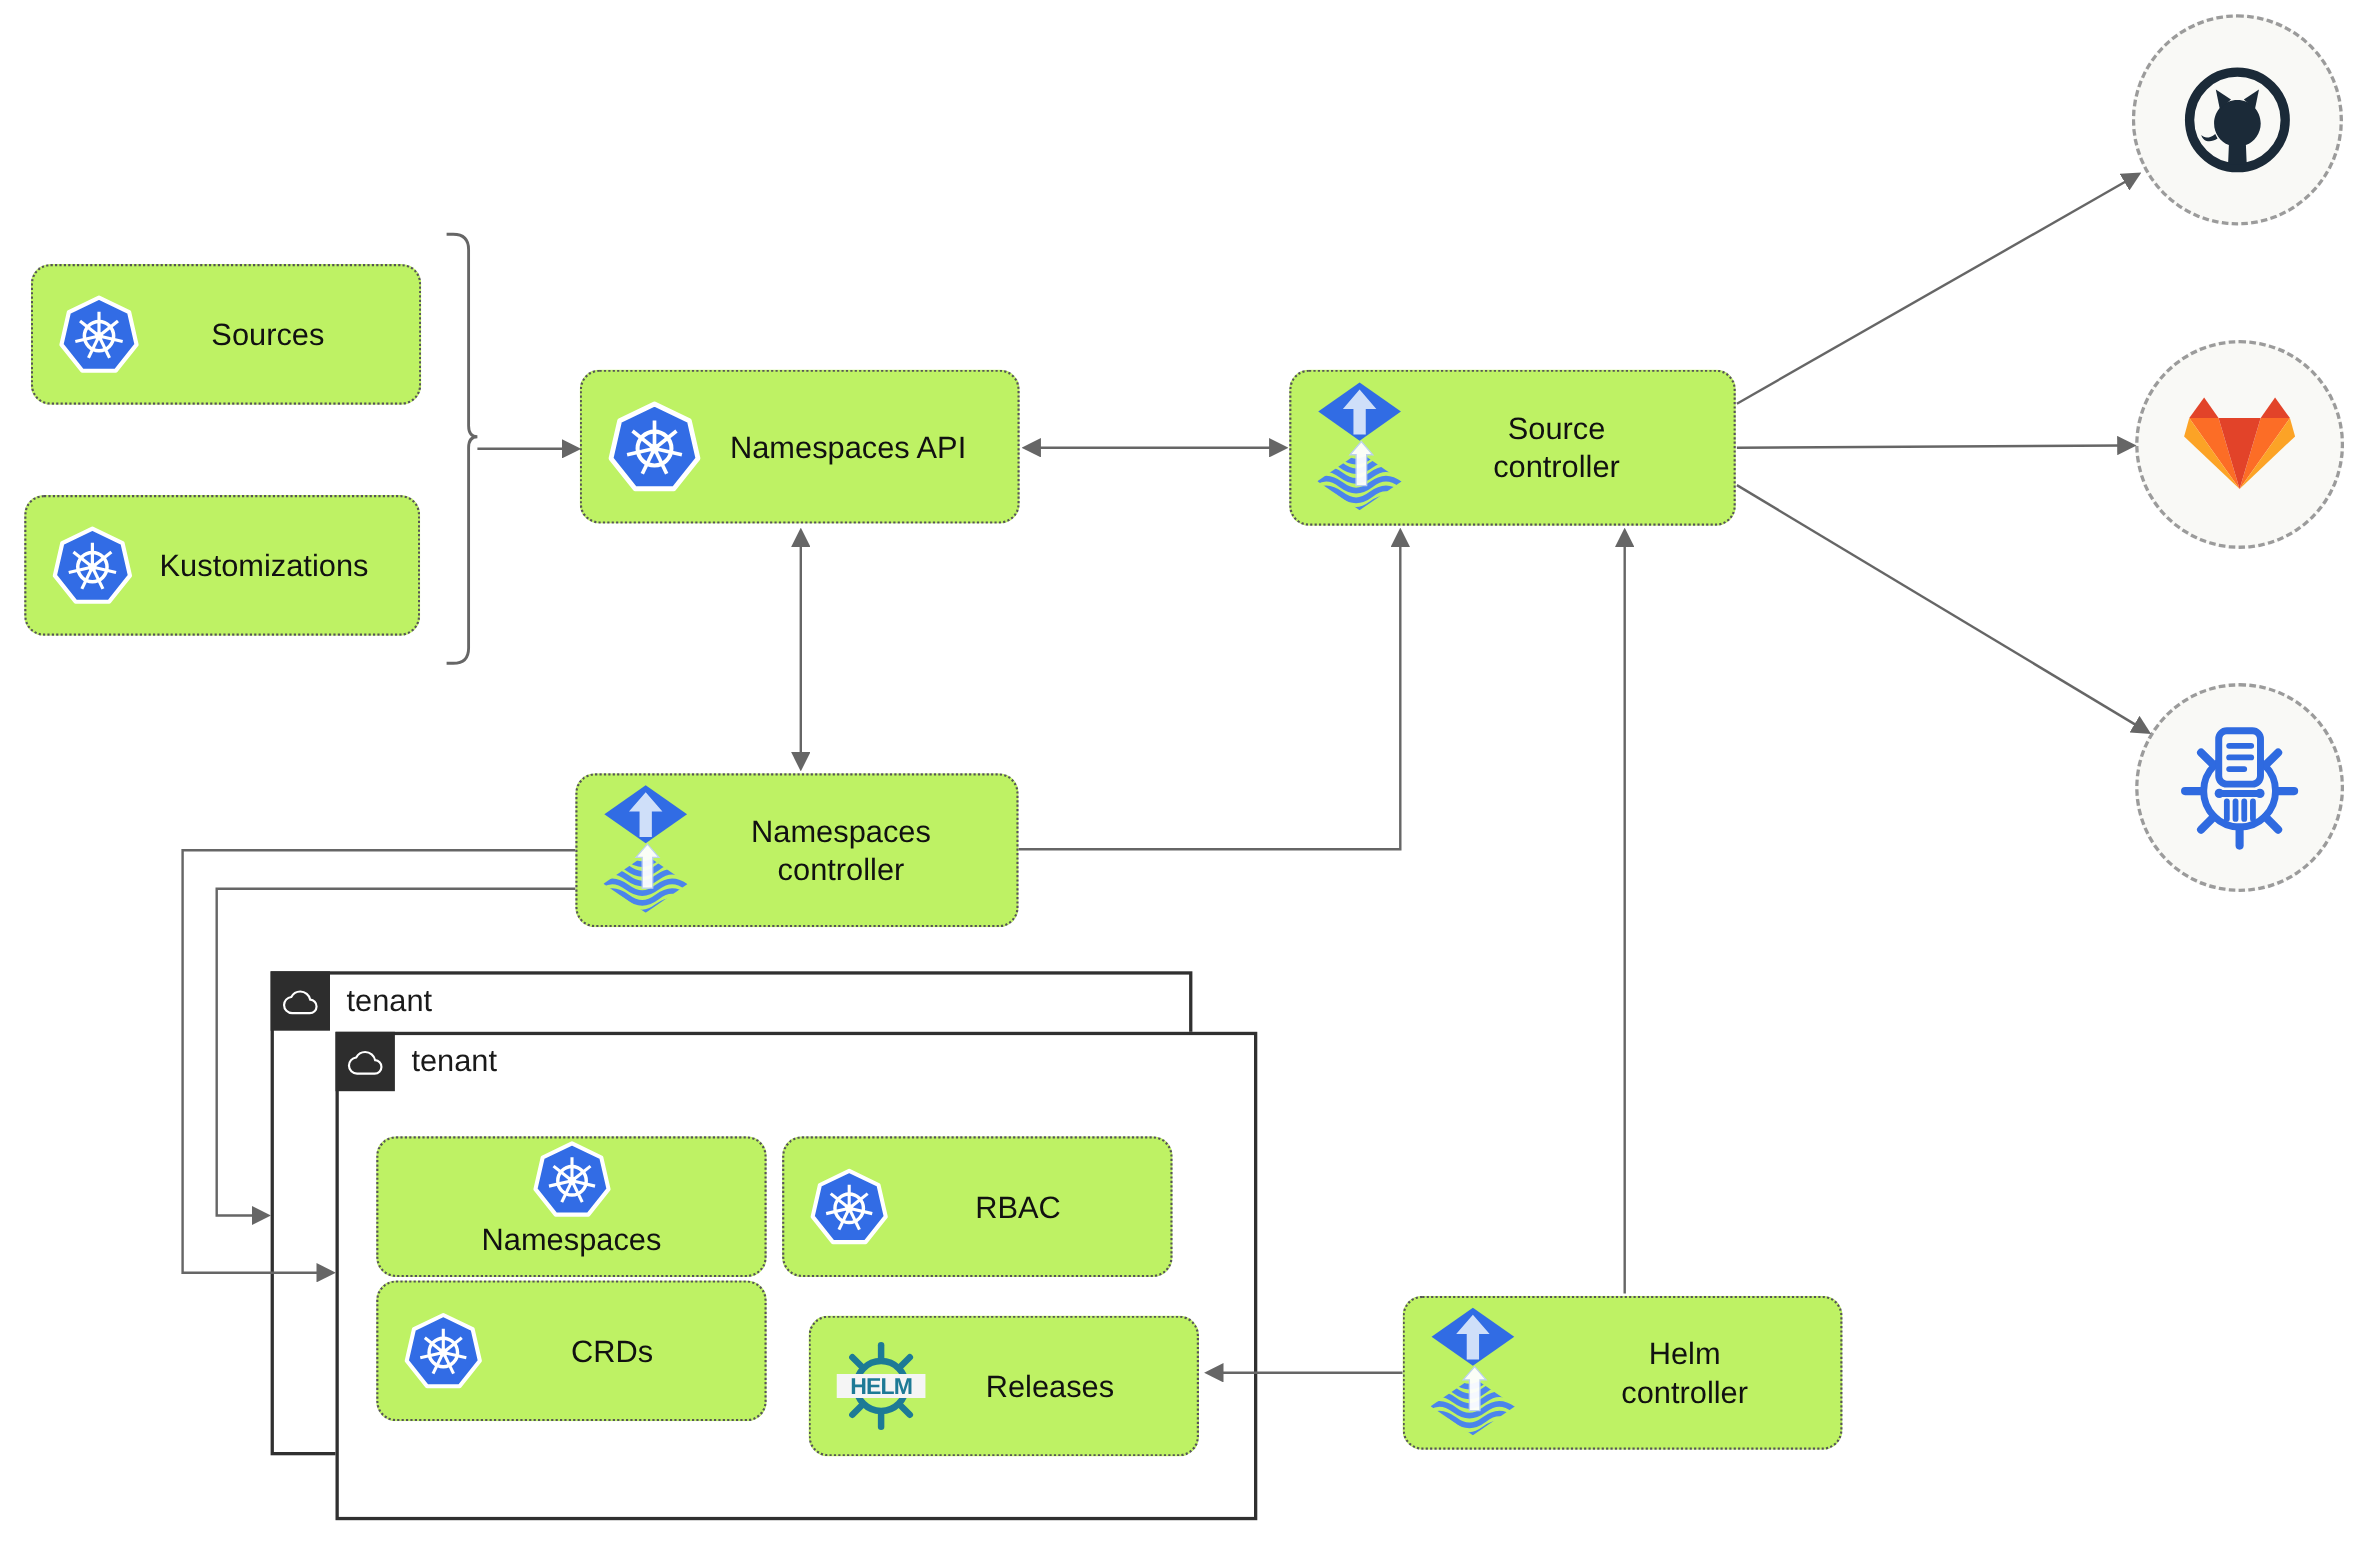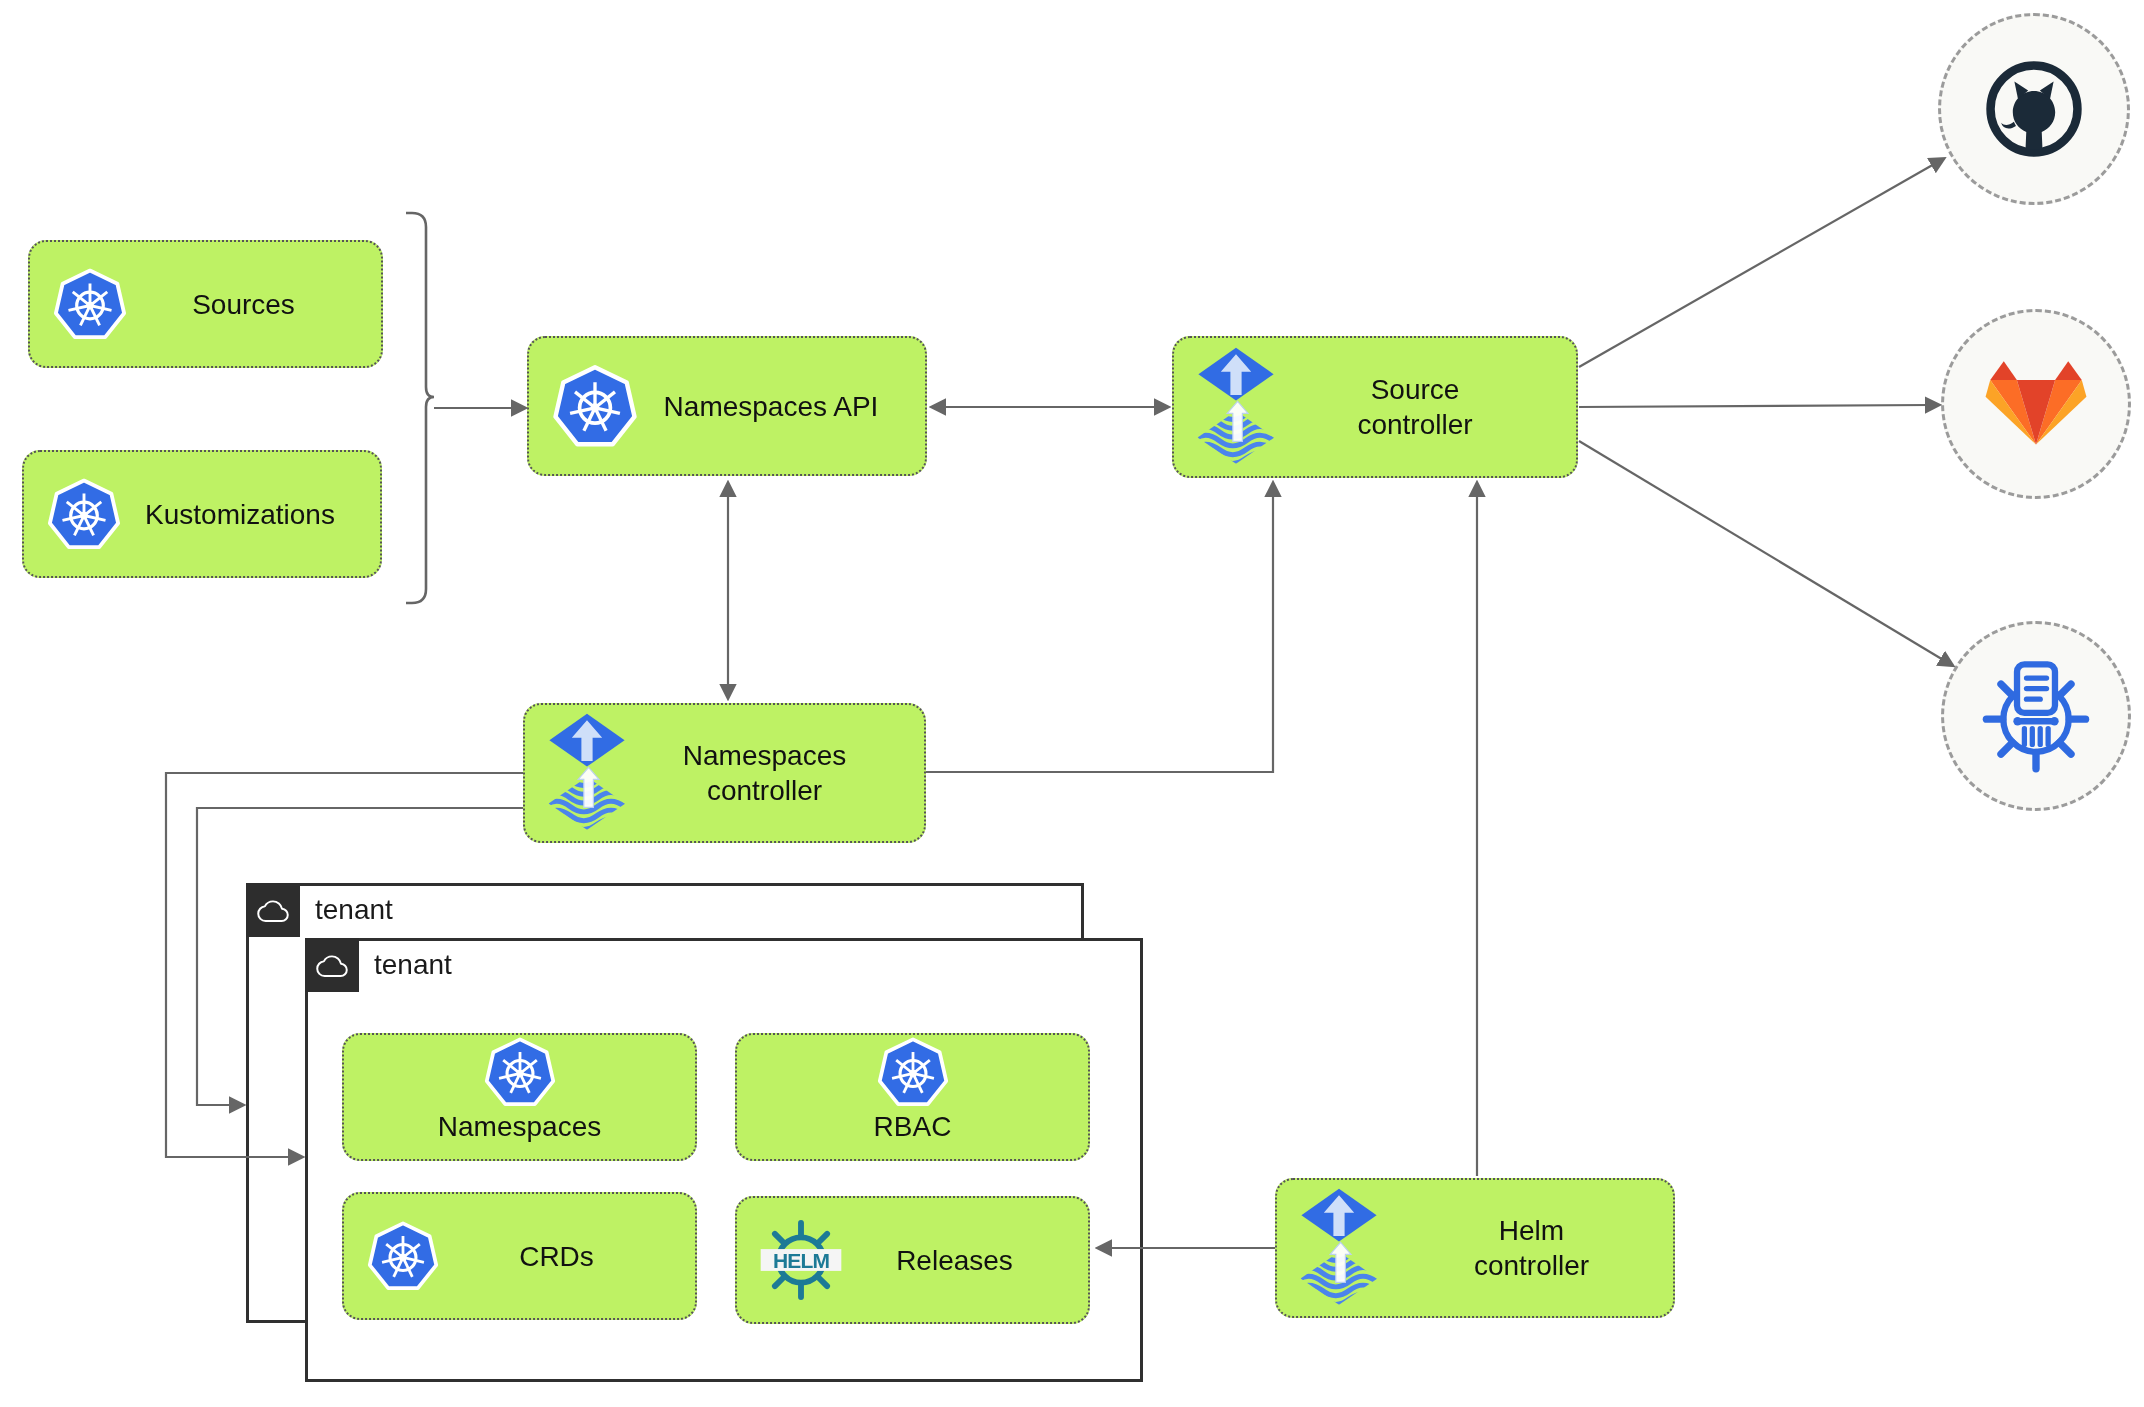--- a/index.html
+++ b/index.html
@@ -222,32 +222,32 @@
     <span class="ic">
       <svg width="74" height="74">
           <use href="#sym-k8s"></use>
         </svg>
       </span>
     <span class="lblwrap">
         <span class="lbl">Namespaces</span>
       </span>
   </div>
 
-  <div class="node" style="left:735px;top:1033px;width:355px;height:128px;flex-direction:column;">
+  <div class="node" style="left:711px;top:1033px;width:355px;height:128px;">
     <span class="ic">
       <svg width="74" height="74">
           <use href="#sym-k8s"></use>
         </svg>
       </span>
     <span class="lblwrap">
         <span class="lbl">RBAC</span>
       </span>
   </div>
 
-  <div class="node" style="left:342px;top:1192px;width:355px;height:128px;">
+  <div class="node" style="left:342px;top:1164px;width:355px;height:128px;">
     <span class="ic">
       <svg width="74" height="74">
           <use href="#sym-k8s"></use>
         </svg>
       </span>
     <span class="lblwrap">
         <span class="lbl">CRDs</span>
       </span>
   </div>
 

